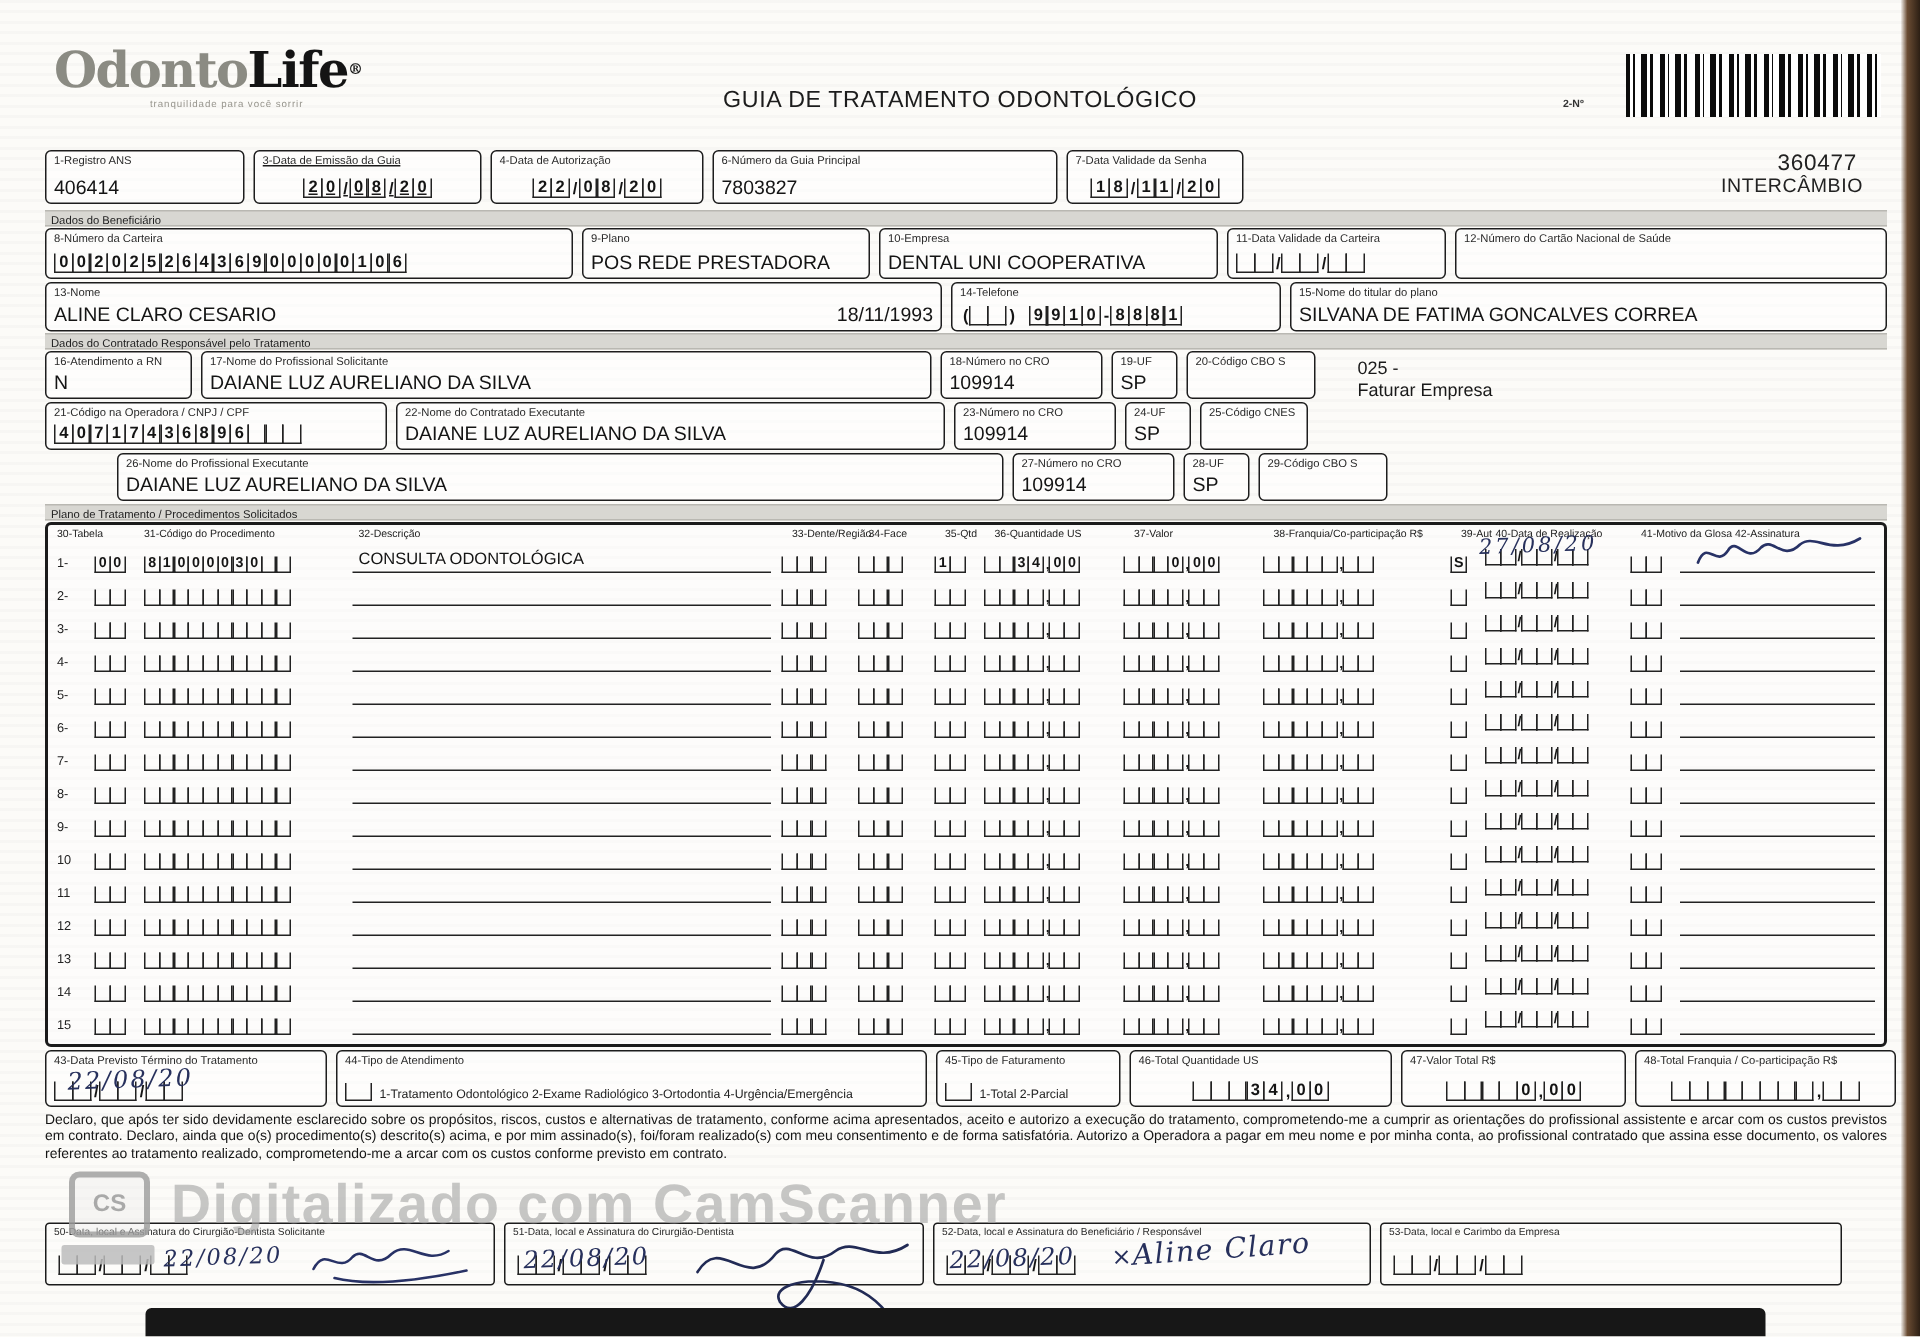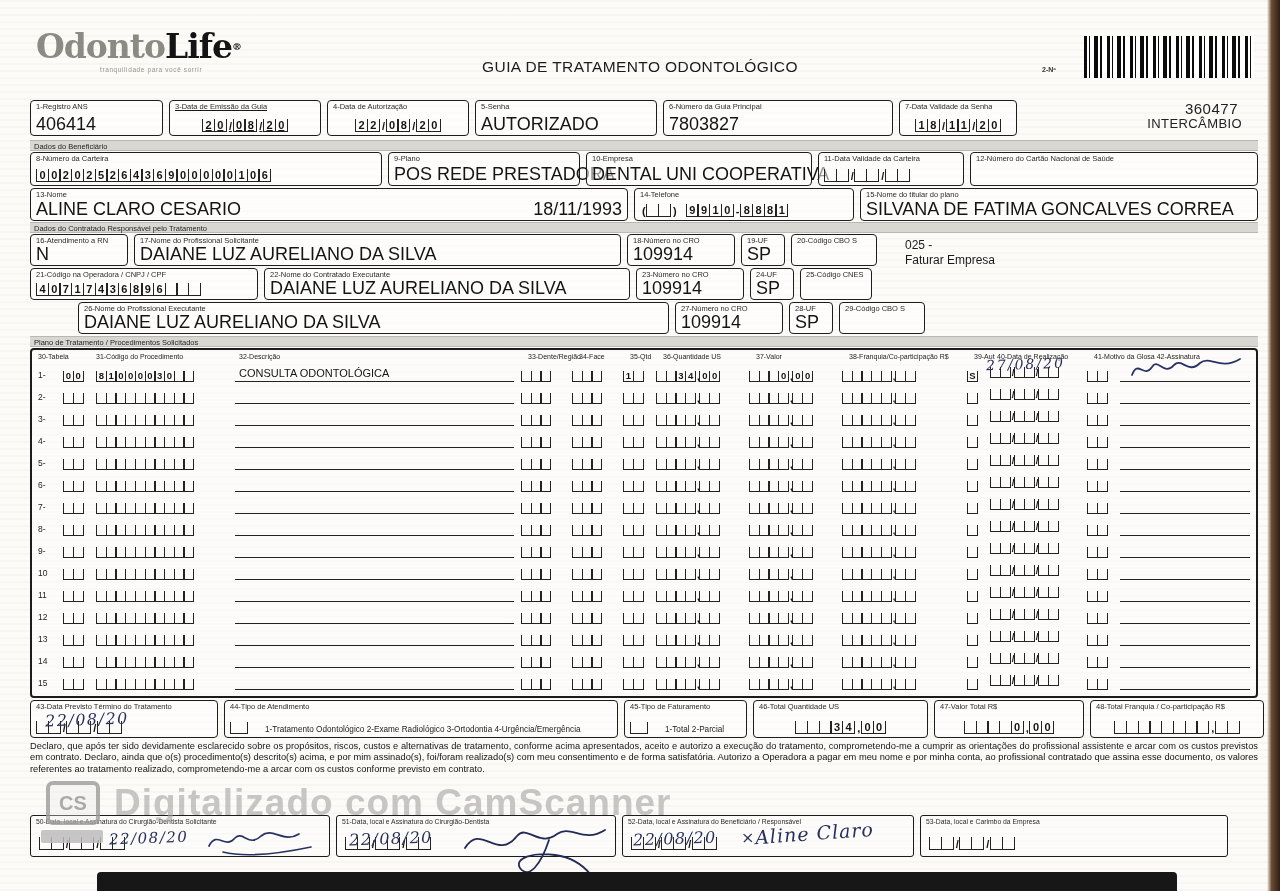--- a/index.html
+++ b/index.html
@@ -27,40 +27,40 @@
   .barcode{height:42px;width:170px;margin-left:6px;
     background:repeating-linear-gradient(90deg,#0b0b0b 0 3px,#fff 3px 5px,#0b0b0b 5px 6px,#fff 6px 10px,#0b0b0b 10px 14px,#fff 14px 16px,#0b0b0b 16px 18px,#fff 18px 23px);}
   .bc-number{position:absolute;right:16px;top:64px;font-size:15px;color:#222;letter-spacing:.5px;}
   .bc-caption{position:absolute;right:12px;top:80px;font-size:13px;color:#222;letter-spacing:.4px;}
 
   
   .row{position:absolute;left:30px;display:flex;column-gap:6px;align-items:stretch;}
   .fbox{border:1.8px solid #1d1d1d;border-radius:4px;background:rgba(255,255,255,.55);
     padding:2px 5px 3px;display:flex;flex-direction:column;justify-content:space-between;position:relative;box-sizing:border-box;}
   .flabel{font-size:7.5px;line-height:8.5px;color:#2a2a2a;white-space:nowrap;overflow:hidden;}
-  .fvalue{font-size:18px;line-height:15px;color:#141414;white-space:nowrap;}
+  .fvalue{font-size:13px;line-height:15px;color:#141414;white-space:nowrap;}
   .fvalue-row{display:flex;justify-content:space-between;align-items:flex-end;}
   .section-bar{position:absolute;left:30px;width:1228px;height:11px;background:#d8d7d2;
     border-top:1px solid #b9b8b2;border-bottom:1px solid #b9b8b2;
     font-size:7.5px;line-height:11px;color:#222;padding-left:4px;box-sizing:border-box;}
 
   
   .comb{display:inline-flex;align-items:flex-end;}
   .comb .cell{box-sizing:border-box;width:13px;height:13px;margin-left:-1.3px;
     border-left:1.3px solid #222;border-right:1.3px solid #222;border-bottom:1.6px solid #222;
     display:inline-flex;align-items:flex-end;justify-content:center;
     font-size:11px;font-weight:bold;color:#141414;line-height:12px;}
   .comb .cell:first-child{margin-left:0;}
   .comb .sep{margin:0 2px;font-size:11px;font-weight:bold;color:#141414;line-height:12px;align-self:flex-end;}
   .comb.sm .cell{width:11px;height:11px;font-size:9.5px;line-height:10px;}
   .comb.sm .sep{font-size:9.5px;line-height:10px;margin:0 1px;}
   .checkbox{width:18px;height:12px;display:inline-block;box-sizing:border-box;
     border-left:1.5px solid #222;border-right:1.5px solid #222;border-bottom:1.7px solid #222;margin-right:5px;}
   .opts{font-size:8.2px;color:#222;white-space:nowrap;}
-  .optline{display:flex;align-items:flex-end;gap:12px;}
+  .optline{display:flex;align-items:flex-end;}
 
   
   .hand{font-family:"DejaVu Serif", serif;font-style:italic;color:#27305c;
     letter-spacing:1.5px;transform:rotate(-2deg);display:inline-block;}
   .hand-date{position:absolute;left:8px;top:12px;font-size:15px;z-index:3;}
   .sig-svg{position:absolute;z-index:3;}
   .smudge{position:absolute;left:10px;top:14px;width:62px;height:13px;background:#bcbcbc;border-radius:2px;opacity:.85;z-index:2;}
 
   
   .ptable{position:absolute;left:30px;top:348px;width:1228px;height:350px;
@@ -99,21 +99,21 @@
   .sig-box{border:1.9px solid #1b1b1b;border-radius:3px;height:42px;box-sizing:border-box;
     padding:2px 5px;position:relative;background:rgba(255,255,255,.3);}
   .sig-box .flabel{font-size:6.8px;}
   .hand-x{position:absolute;left:118px;top:12px;font-size:16px;}
   .hand-name{position:absolute;left:132px;top:6px;font-size:19px;transform:rotate(-4deg);letter-spacing:1px;}
   .sig-box .comb{position:absolute;left:8px;bottom:6px;}
 
   
   .watermark{position:absolute;left:46px;top:781px;display:flex;align-items:center;gap:14px;z-index:30;pointer-events:none;}
   .cs-box{width:46px;height:36px;border:4px solid rgba(150,150,150,.75);border-radius:7px;
-    color:rgba(150,150,150,.8);font-weight:bold;font-size:20px;display:flex;align-items:center;justify-content:center;
+    color:rgba(150,150,150,.8);font-weight:bold;font-size:16px;display:flex;align-items:center;justify-content:center;
     background:rgba(235,235,235,.35);}
   .wm-text{font-size:37px;font-weight:bold;color:rgba(165,165,165,.62);letter-spacing:1px;white-space:nowrap;}
   .bottom-bar{position:absolute;left:97px;top:872px;width:1080px;height:19px;background:#171717;
     border-radius:4px 4px 0 0;z-index:40;}
   .edge-right{position:absolute;right:0;top:0;bottom:0;width:13px;z-index:50;
     background:linear-gradient(to right, rgba(130,95,60,0), #6a4c33 35%, #2c1f14);}
   .note-025{position:absolute;left:905px;top:238px;font-size:12px;color:#1a1a1a;line-height:15px;z-index:2;}
 </style>
 </head>
 <body>
@@ -157,24 +157,20 @@
       <span class="comb">
           <span class="cell">2</span>
           <span class="cell">2</span>
           <span class="sep">/</span>
           <span class="cell">0</span>
           <span class="cell">8</span>
           <span class="sep">/</span>
           <span class="cell">2</span>
           <span class="cell">0</span>
         </span>
-    </div>
-    <div class="fbox" style="width:182px">
-      <div class="flabel">5-Senha</div>
-      <div class="fvalue">AUTORIZADO</div>
     </div>
     <div class="fbox" style="width:230px">
       <div class="flabel">6-Número da Guia Principal</div>
       <div class="fvalue">7803827</div>
     </div>
     <div class="fbox" style="width:118px;align-items:center;">
       <div class="flabel" style="align-self:flex-start">7-Data Validade da Senha</div>
       <span class="comb">
           <span class="cell">1</span>
           <span class="cell">8</span>

